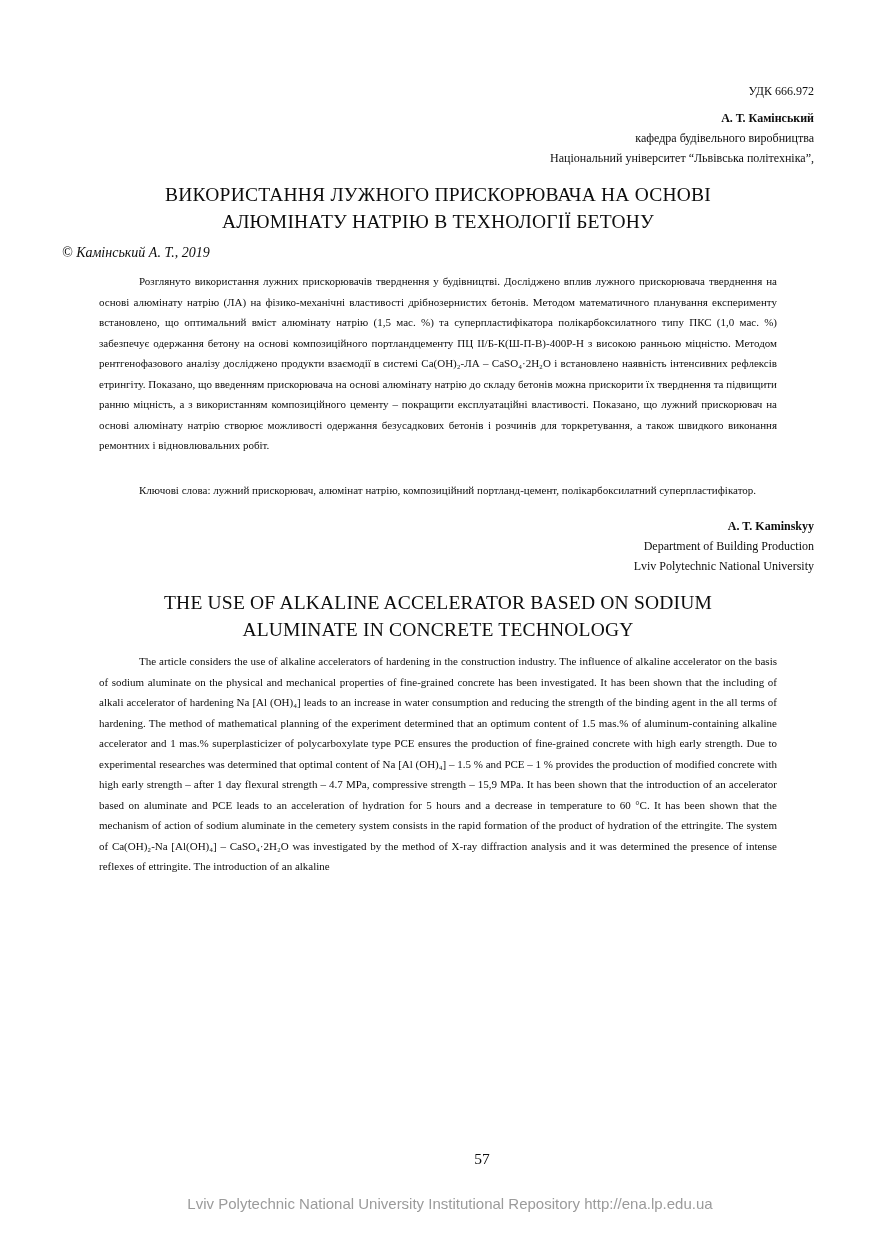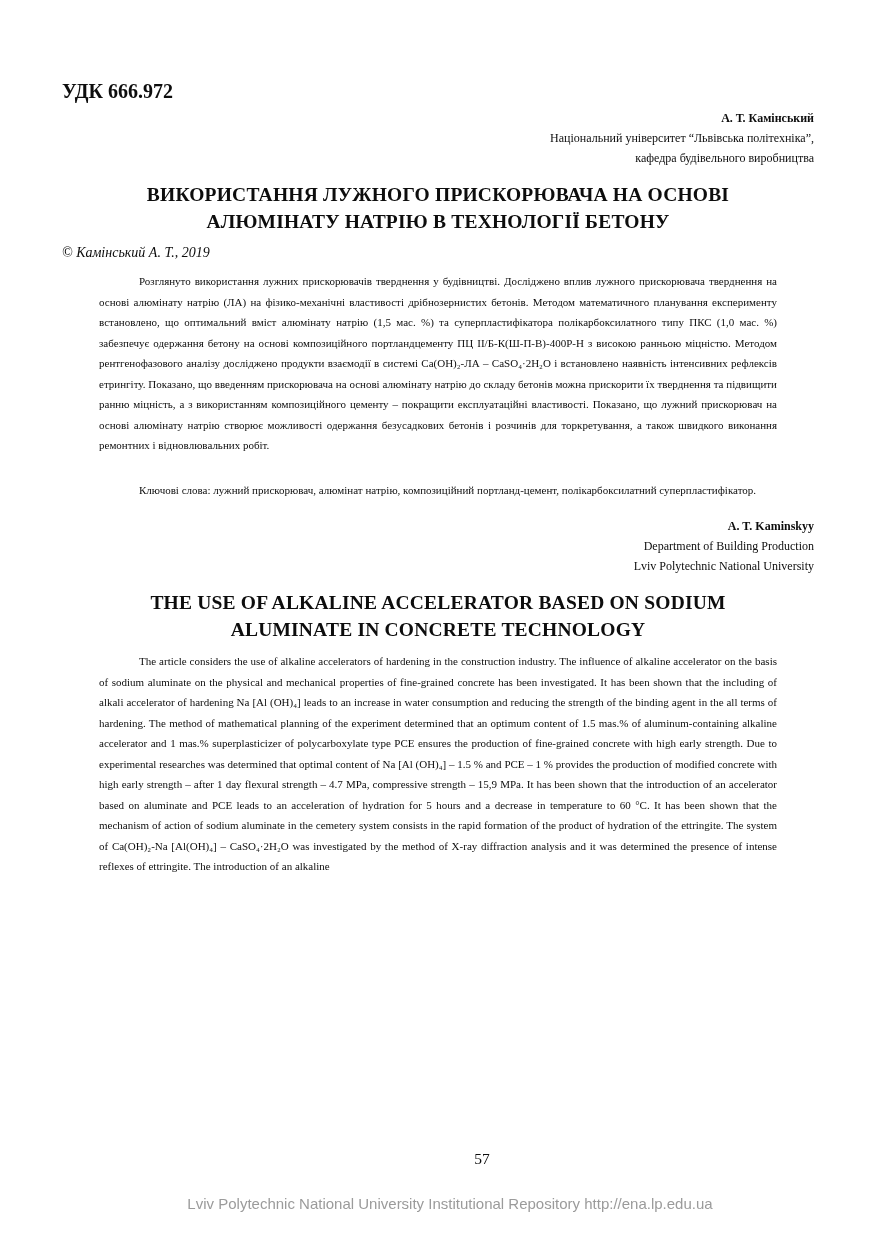--- a/index.html
+++ b/index.html
@@ -16,37 +16,37 @@
   .page {
     position: relative;
     width: 876px;
     height: 1240px;
     box-sizing: border-box;
     padding: 82px 62px 0 62px;
     background: #ffffff;
     overflow: hidden;
   }
   .udc {
-    text-align: left;
-    font-weight: bold;
-    font-size: 20px;
+    text-align: right;
+    font-weight: normal;
+    font-size: 12px;
     line-height: 18px;
   }
   .author-block {
     text-align: right;
     margin-top: 8px;
     font-size: 12px;
     line-height: 20px;
   }
   .author-block .author-name {
     font-weight: bold;
   }
   .paper-title {
     text-align: center;
-    font-weight: bold;
+    font-weight: normal;
     font-size: 19.5px;
     line-height: 27px;
     margin: 13px auto 0 auto;
     max-width: 645px;
     letter-spacing: 0.2px;
   }
   .paper-title.en {
     max-width: 605px;
   }
   .copyright {
@@ -99,22 +99,22 @@
 </style>
 </head>
 <body>
 
 <div class="page">
 
   <div class="udc">УДК 666.972</div>
 
   <div class="author-block">
     <div class="author-name">А. Т. Камінський</div>
+    <div>кафедра будівельного виробництва</div>
     <div>Національний університет “Львівська політехніка”,</div>
-    <div>кафедра будівельного виробництва</div>
   </div>
 
   <div class="paper-title">ВИКОРИСТАННЯ ЛУЖНОГО ПРИСКОРЮВАЧА НА ОСНОВІ АЛЮМІНАТУ НАТРІЮ В ТЕХНОЛОГІЇ БЕТОНУ</div>
 
   <div class="copyright">© Камінський А. Т., 2019</div>
 
   <p class="abstract">Розглянуто використання лужних прискорювачів тверднення у будівництві. Досліджено вплив лужного прискорювача тверднення на основі алюмінату натрію (ЛА) на фізико-механічні властивості дрібнозернистих бетонів. Методом математичного планування експерименту встановлено, що оптимальний вміст алюмінату натрію (1,5 мас. %) та суперпластифікатора полікарбоксилатного типу ПКС (1,0 мас. %) забезпечує одержання бетону на основі композиційного портландцементу ПЦ ІІ/Б-К(Ш-П-В)-400Р-Н з високою ранньою міцністю. Методом рентгенофазового аналізу досліджено продукти взаємодії в системі Ca(OH)₂-ЛА – CaSO₄·2H₂O і встановлено наявність інтенсивних рефлексів етрингіту. Показано, що введенням прискорювача на основі алюмінату натрію до складу бетонів можна прискорити їх тверднення та підвищити ранню міцність, а з використанням композиційного цементу – покращити експлуатаційні властивості. Показано, що лужний прискорювач на основі алюмінату натрію створює можливості одержання безусадкових бетонів і розчинів для торкретування, а також швидкого виконання ремонтних і відновлювальних робіт.</p>
 
   <p class="abstract keywords">Ключові слова: лужний прискорювач, алюмінат натрію, композиційний портланд-цемент, полікарбоксилатний суперпластифікатор.</p>
 

